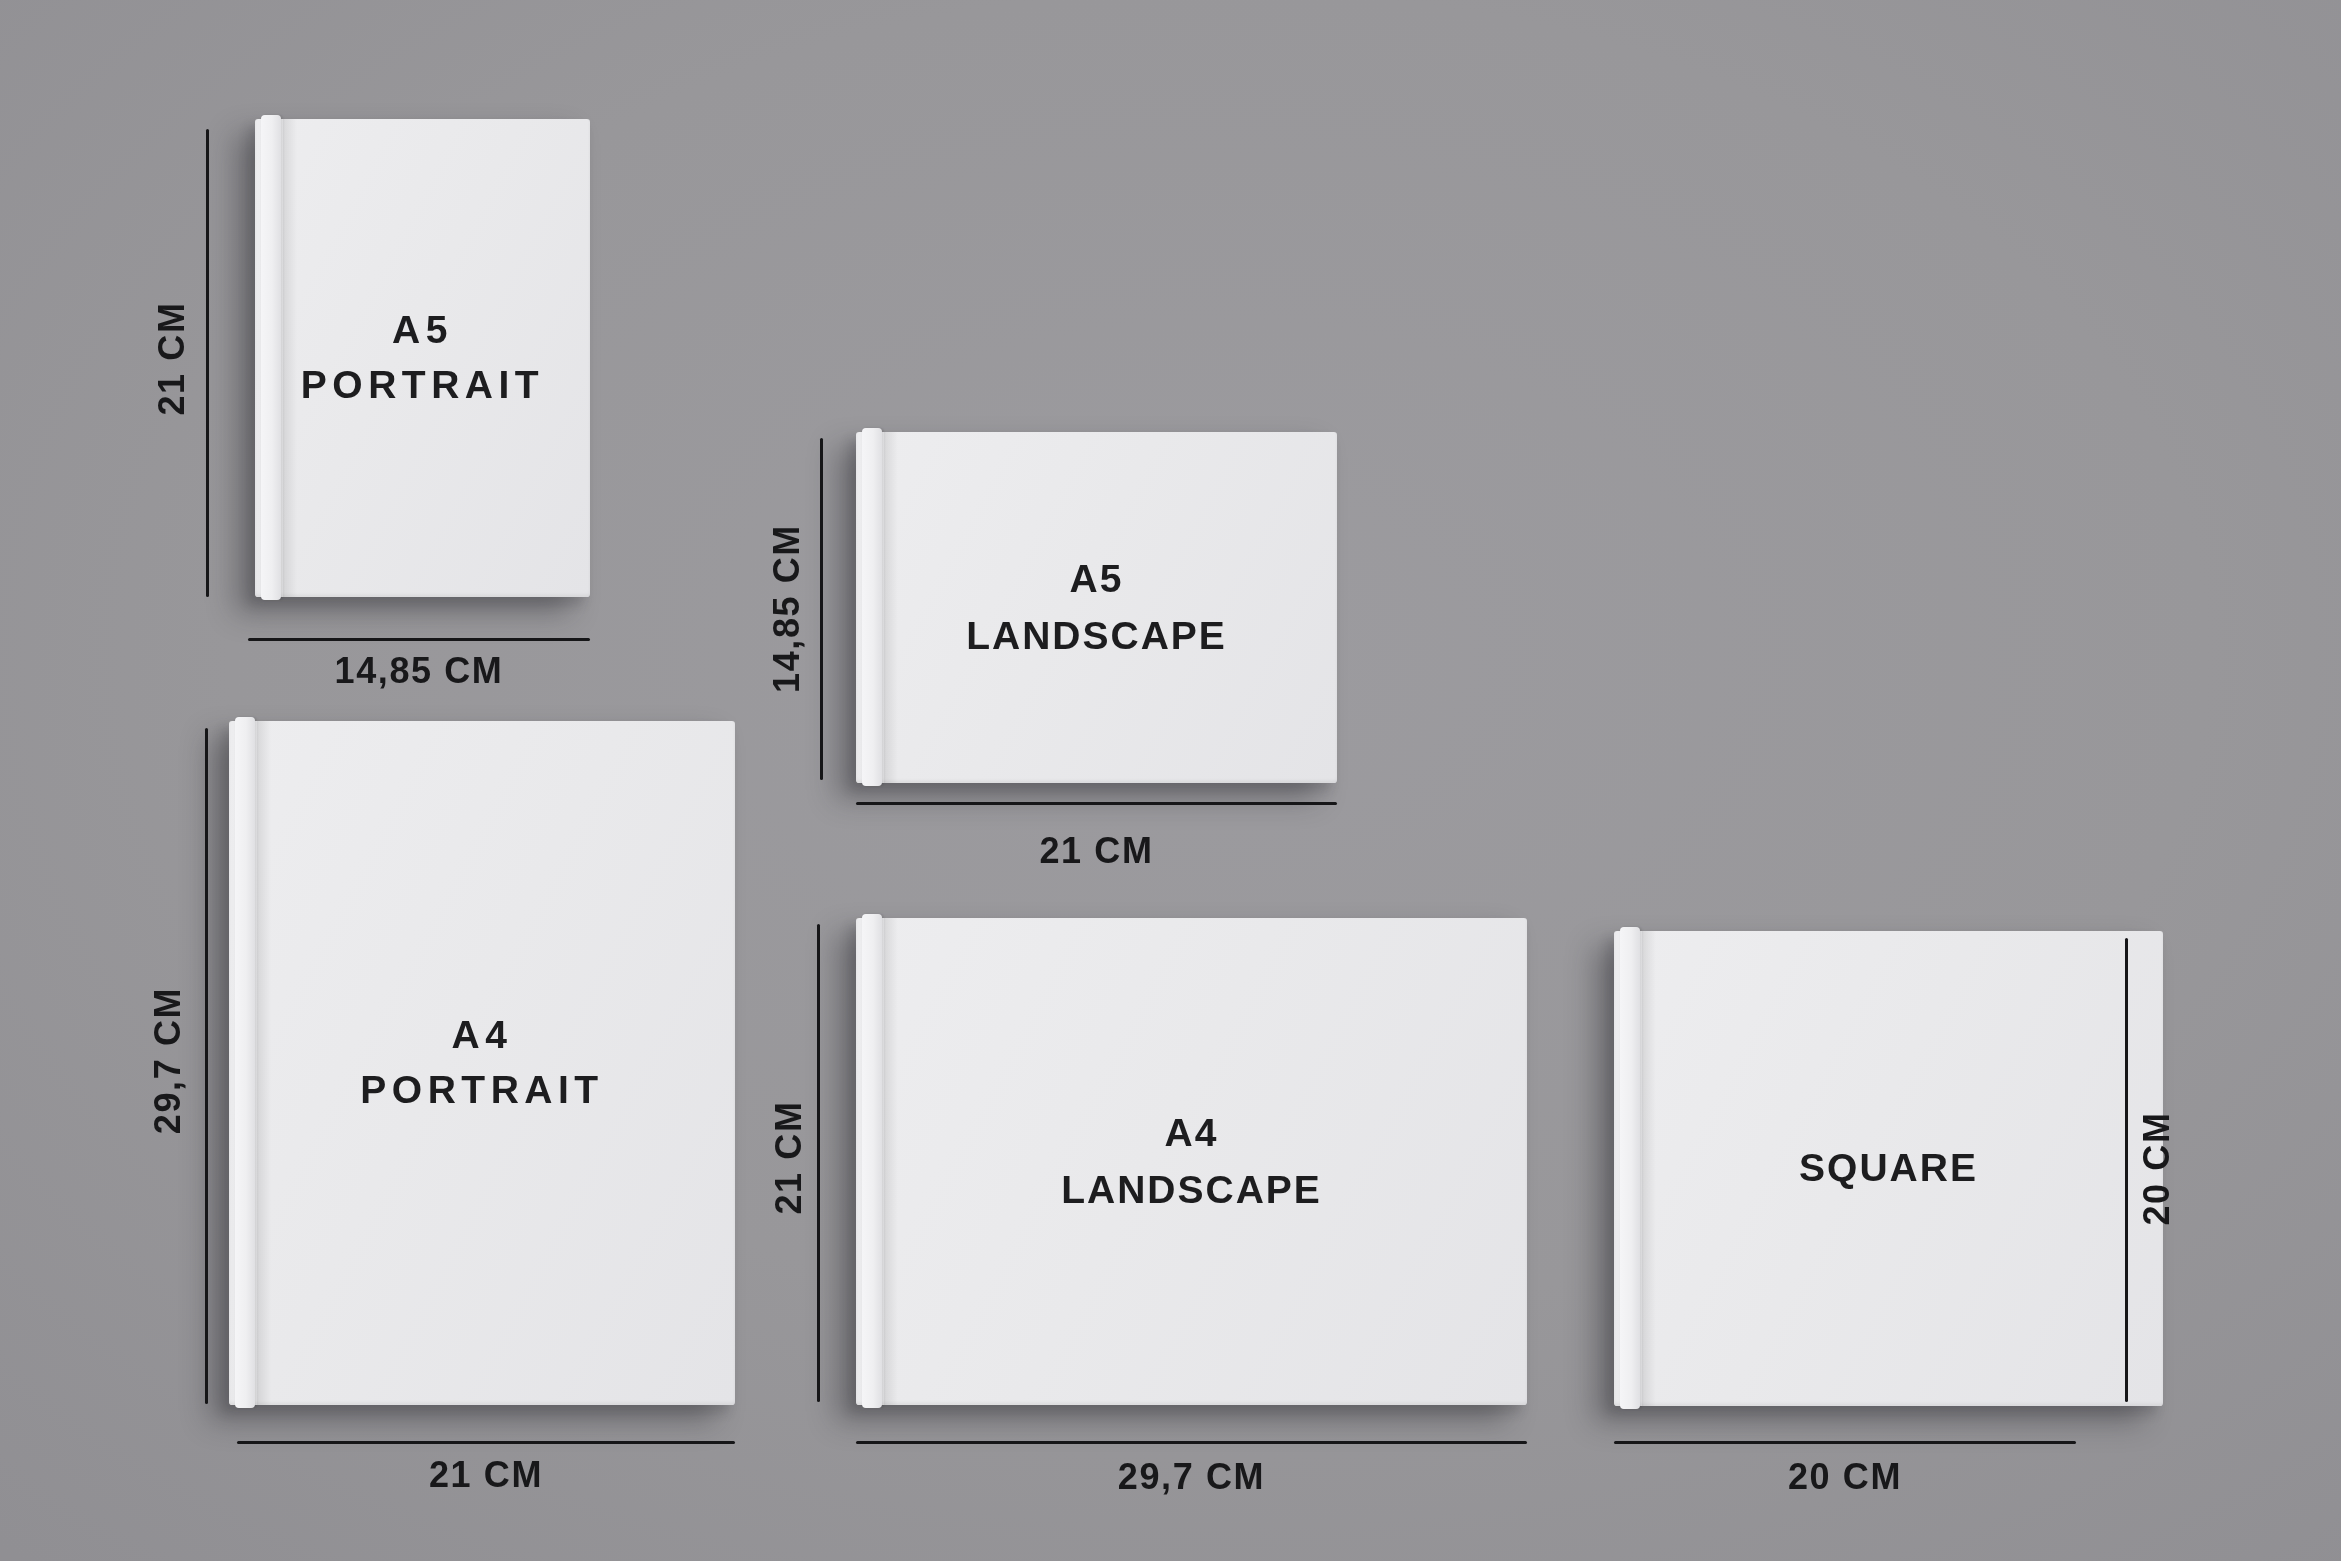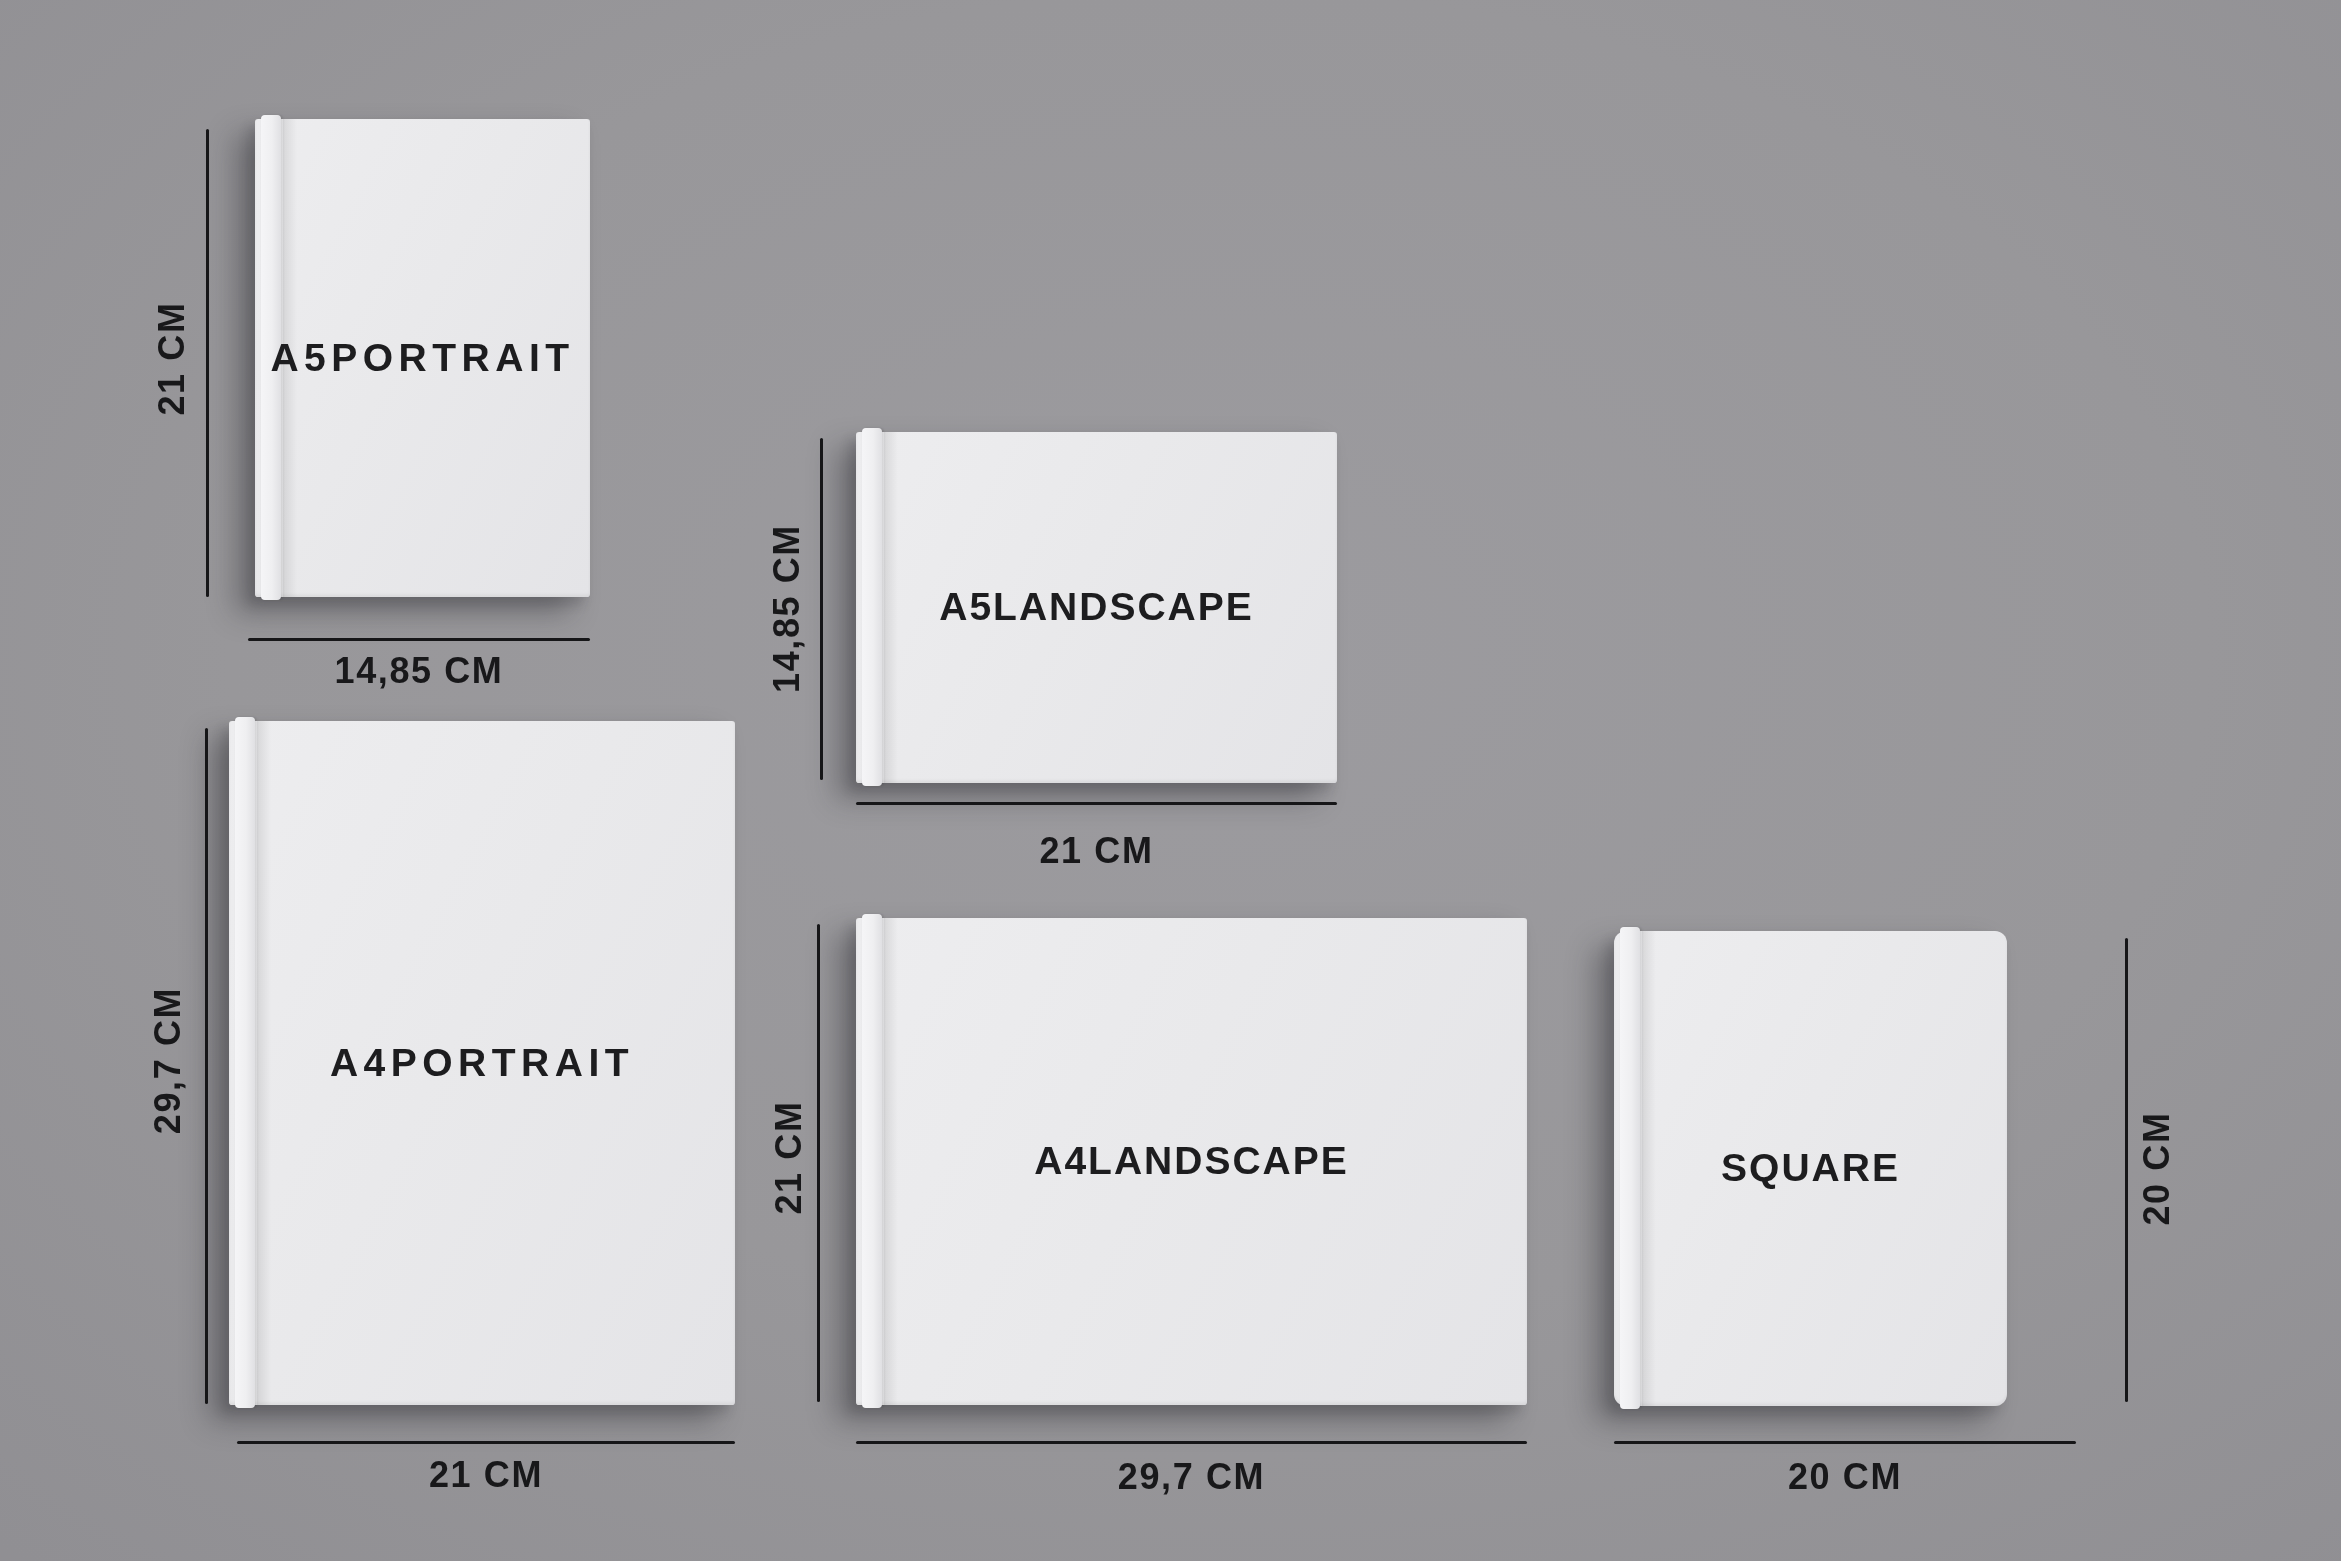--- a/index.html
+++ b/index.html
@@ -46,21 +46,21 @@
     left: 28px;
     top: 0;
     bottom: 0;
     width: 14px;
     background: linear-gradient(90deg, rgba(0,0,0,0.09), rgba(0,0,0,0));
   }
   .book-title {
     position: absolute;
     inset: 0;
     display: flex;
-    flex-direction: row;
+    flex-direction: column;
     align-items: center;
     justify-content: center;
     color: #1d1d1f;
     font-weight: 700;
   }
   .book-title span { display: block; }
   .style-geo .book-title {          
     font-size: 39px;
     letter-spacing: 5.5px;
     line-height: 1.40;
@@ -115,21 +115,21 @@
   .a4p-hlabel { left: 237px;  top: 1455px; width: 498px; height: 39px; }
 
   
   .a4l-book   { left: 856px; top: 918px; width: 671px; height: 487px; }
   .a4l-vline  { left: 817px; top: 924px; height: 478px; }
   .a4l-vlabel { left: 550px;  top: 1138px; width: 476px; height: 39px; }
   .a4l-hline  { left: 856px; top: 1441px; width: 671px; }
   .a4l-hlabel { left: 856px; top: 1457px; width: 671px; height: 39px; }
 
   
-  .sq-book    { left: 1614px; top: 931px; width: 393px; height: 475px; border-radius: 12px; }
+  .sq-book    { left: 1614px; top: 931px; width: 549px; height: 475px; }
   .sq-vline   { left: 2125px; top: 938px; height: 464px; }
   .sq-vlabel  { left: 1926px; top: 1149px; width: 461px; height: 39px; }
   .sq-hline   { left: 1614px; top: 1441px; width: 462px; }
   .sq-hlabel  { left: 1614px; top: 1457px; width: 462px; height: 39px; }
 </style>
 </head>
 <body>
 
 <div id="stage">
 

